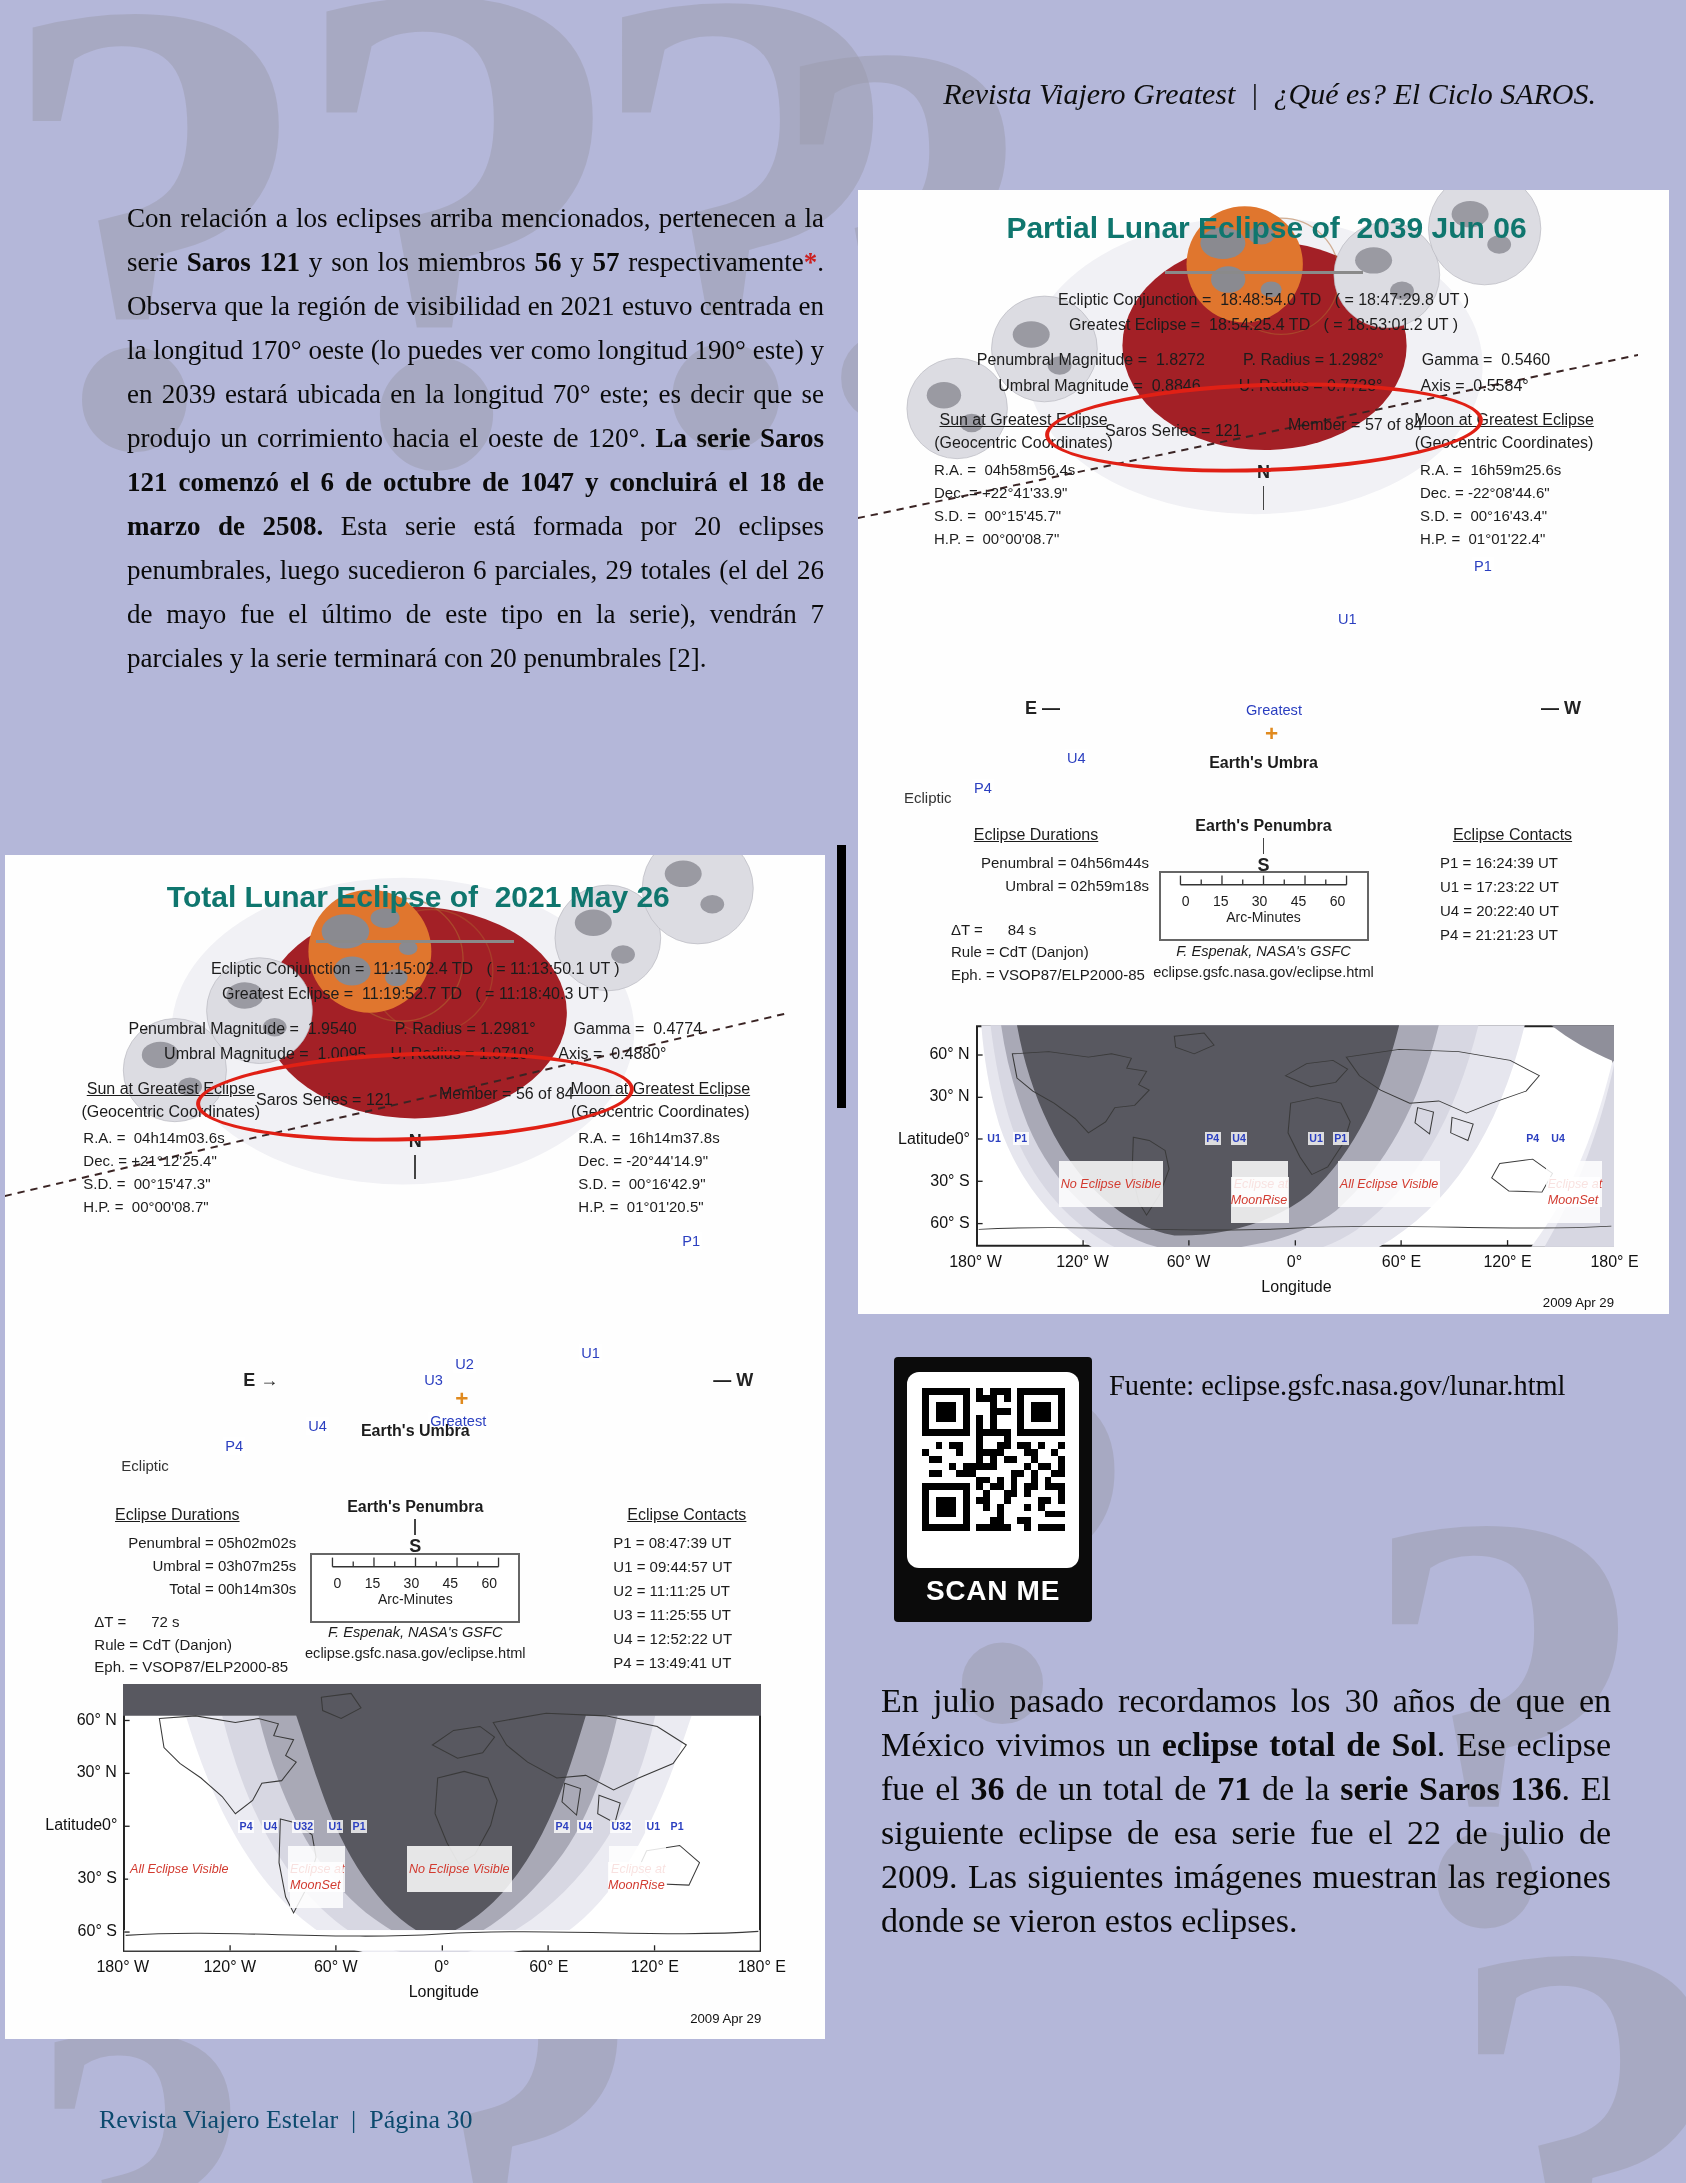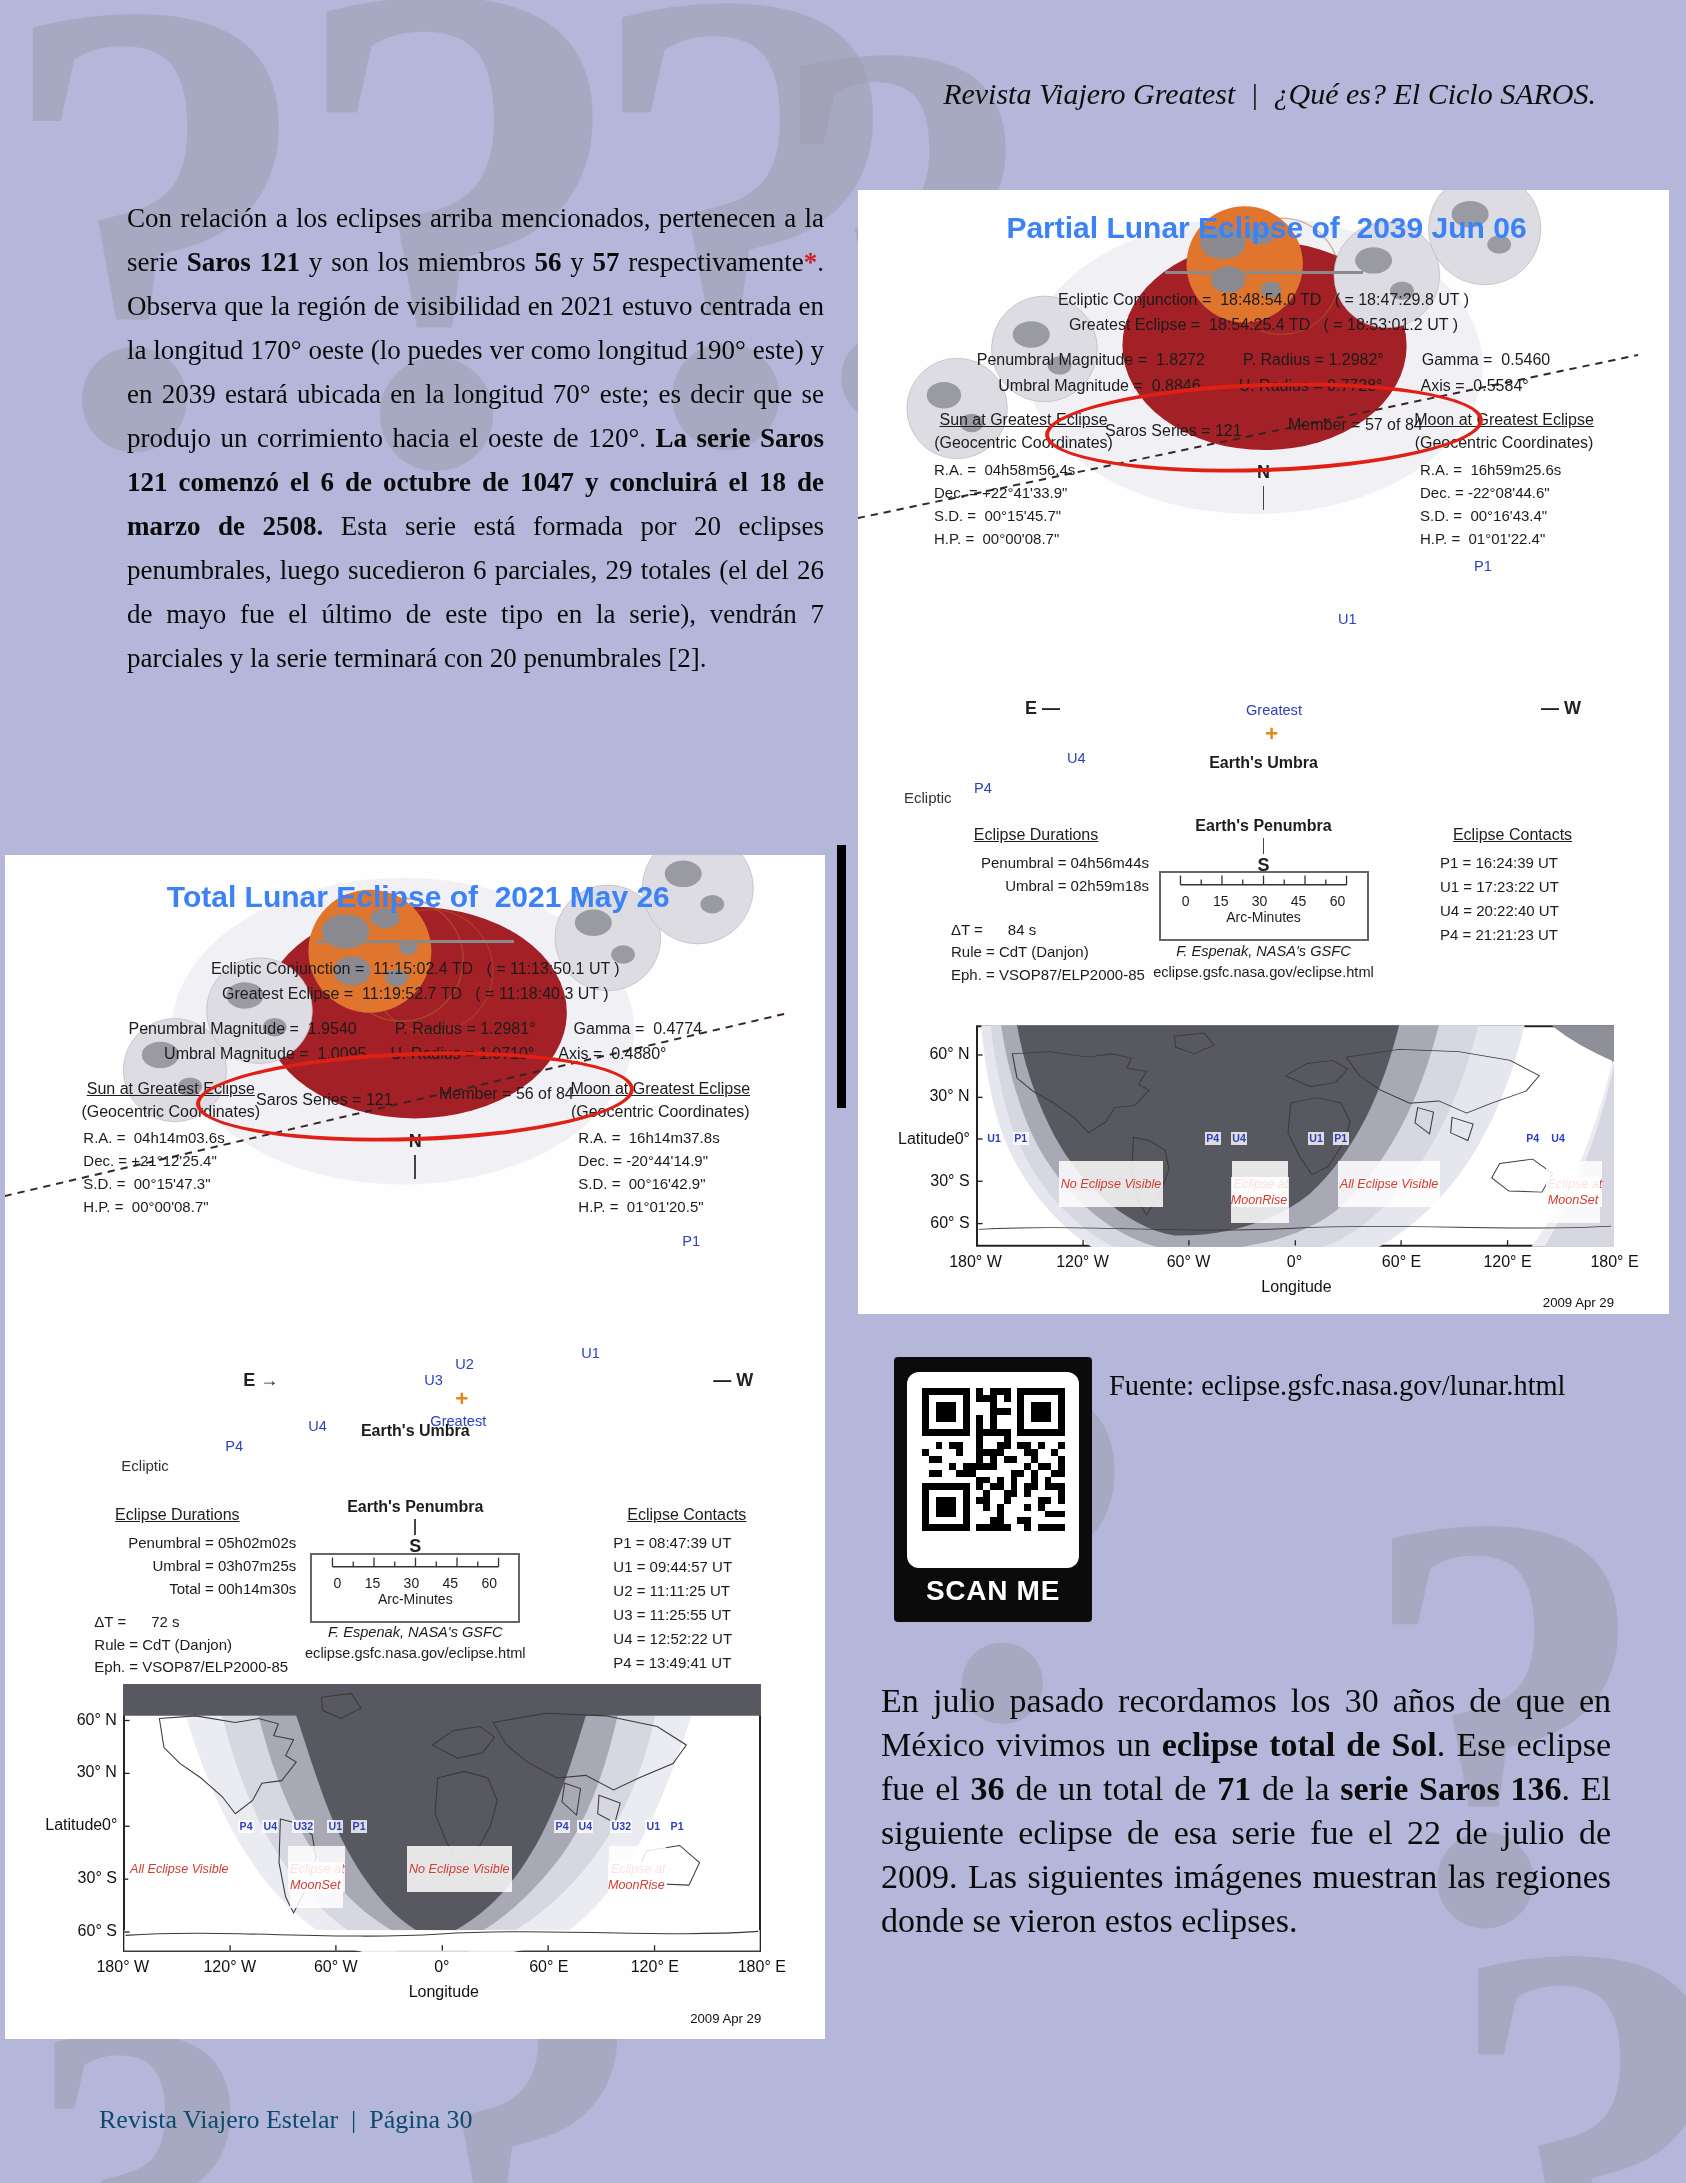--- a/index.html
+++ b/index.html
@@ -15,21 +15,21 @@
   .para{position:absolute;text-align:justify;z-index:1;color:#0a0a0a;}
   .p1{left:127px;top:196px;width:697px;font-size:27px;line-height:44px;}
   .p2{left:881px;top:1679px;width:730px;font-size:34px;line-height:44px;}
   .b{font-weight:bold}
   .red{color:#cc1f1f;font-weight:bold}
   
   .panel{position:absolute;background:#fefefe;z-index:2;font-family:"Liberation Sans",sans-serif;color:#1c1c1c;}
   .panel21{left:5.3px;top:855px;width:820px;height:1184px;}
   .panel39{left:858px;top:190px;width:811px;height:1124px;}
   .divider{position:absolute;left:837px;top:845px;width:9.3px;height:263px;background:#000;z-index:3;}
-  .ttl{position:absolute;left:6px;right:0;text-align:center;font-weight:bold;font-size:30px;color:#3b82f6;white-space:pre;}
+  .ttl{position:absolute;left:6px;right:0;text-align:center;font-weight:bold;font-size:30px;color:#0f766e;white-space:pre;}
   .rule{position:absolute;left:50%;transform:translateX(-50%);width:198px;height:3.3px;background:#8a8a8a;}
   .cl{position:absolute;left:0;right:0;text-align:center;font-size:16px;white-space:pre;}
   .magrow{position:absolute;left:0;right:0;display:flex;justify-content:center;gap:38px;font-size:16px;}
   .magrow span{white-space:pre}
   .saros-ell{position:absolute;left:50%;transform:translateX(-50%) rotate(-2deg);width:430px;height:81px;
              border:4px solid #e02015;border-radius:50%;display:flex;align-items:center;justify-content:center;
              gap:46px;font-size:16px;z-index:4;background:transparent;}
   .saros-ell span{white-space:pre;transform:rotate(2deg);}
   .colhdr{position:absolute;width:278px;text-align:center;font-size:16px;line-height:23px;}
   .colhdr .u{text-decoration:underline}

